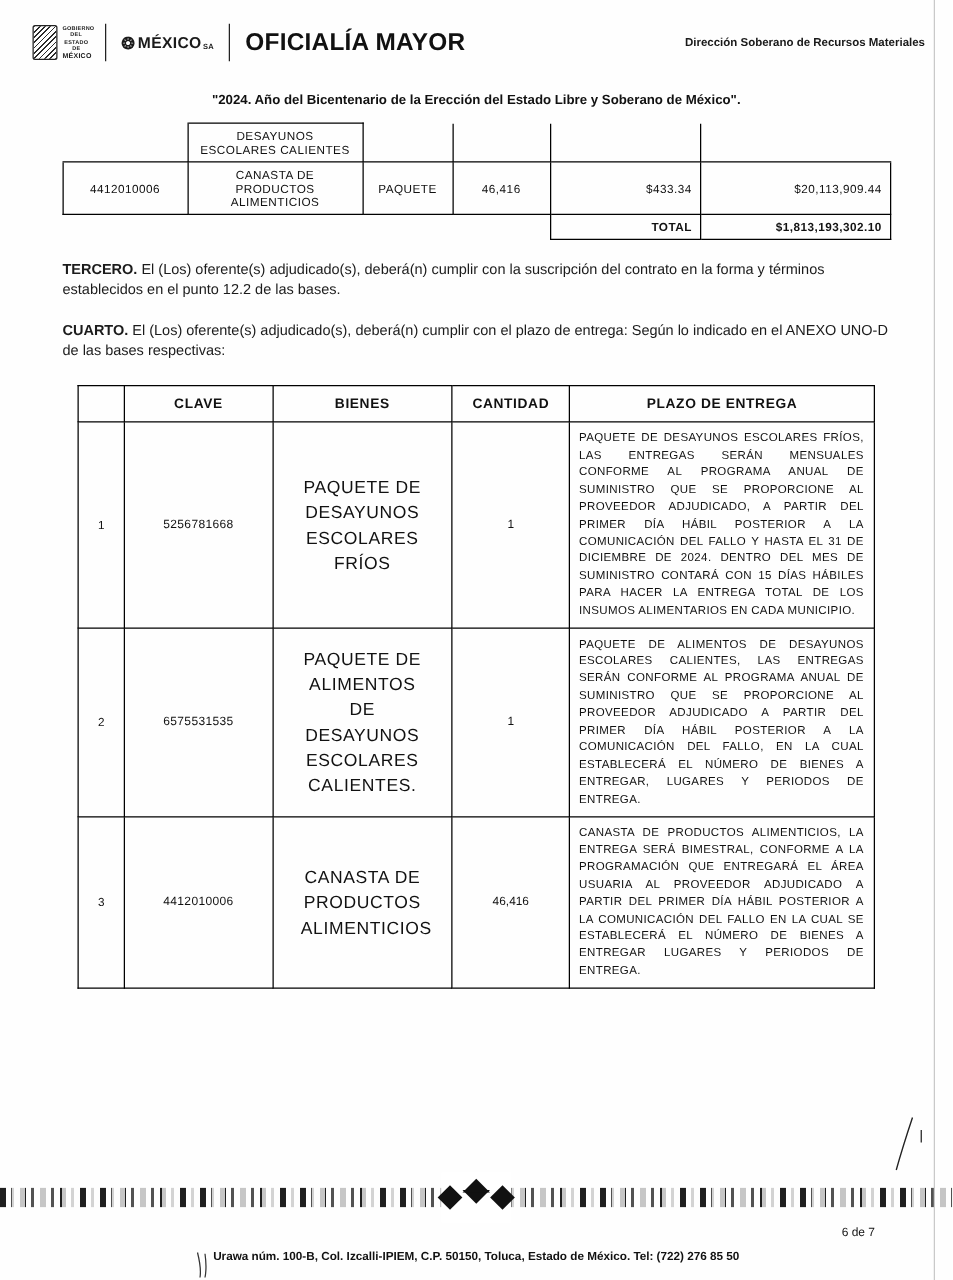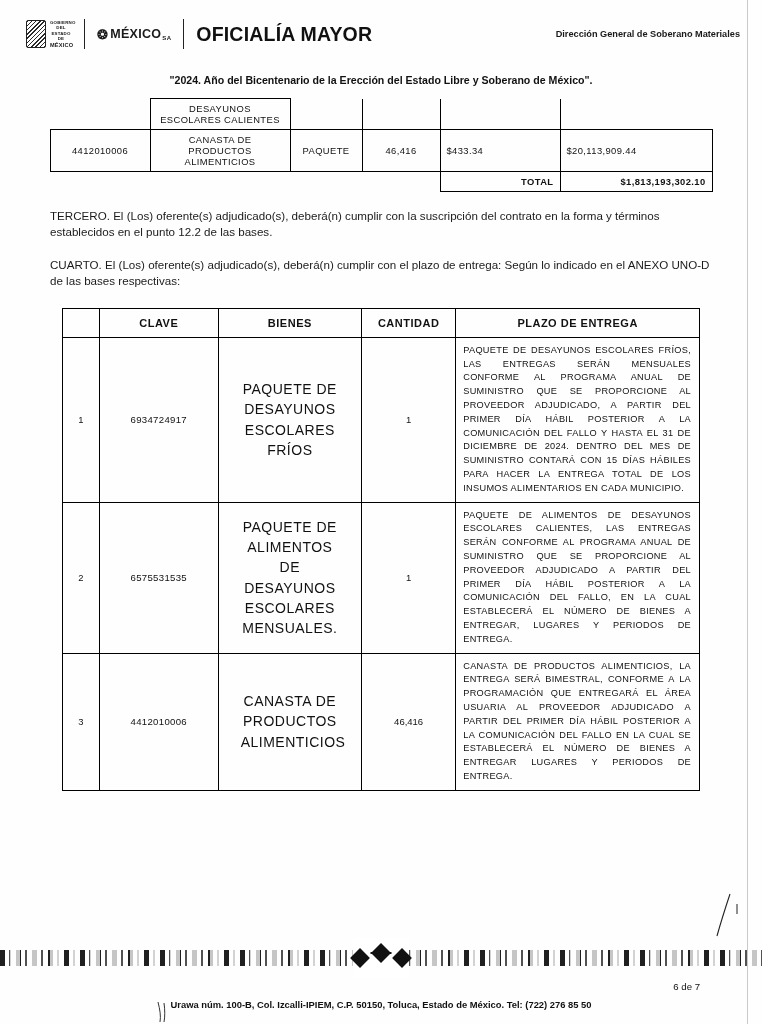--- a/index.html
+++ b/index.html
@@ -116,21 +116,21 @@
   }
   .tbl-top td {
     border: 1px solid #000;
     font-size: 9.4px;
     letter-spacing: .4px;
     padding: 4px 6px;
     vertical-align: middle;
     color: #111;
   }
   .c-center { text-align: center; }
-  .c-right  { }
+  .c-right  { text-align: right; }
   .nb-left   { border-left: 0 !important; }
   .nb-top    { border-top: 0 !important; }
   .nb-right  { border-right: 0 !important; }
   .no-border { border: 0 !important; }
   .total-label {
     text-align: right;
     font-weight: bold;
     font-size: 10px;
     letter-spacing: .3px;
   }
@@ -143,21 +143,21 @@
 
   
   .para {
     width: 662px;
     margin: 16px auto 0 auto;
     font-size: 11.6px;
     line-height: 1.42;
     color: #1b1b1b;
     text-align: left;
   }
-  .para b { font-weight: normal; }
+  .para b { font-weight: bold; }
 
   
   .tbl-bottom {
     width: 638px;
     margin: 18px auto 16px auto;
   }
   .tbl-bottom th, .tbl-bottom td {
     border: 1px solid #000;
     vertical-align: middle;
     color: #111;
@@ -321,21 +321,21 @@
     <div class="mexico-logo">
       <span class="glyph">❂</span>
       <span>MÉXICO</span>
       <span class="sub">SA</span>
     </div>
 
     <div class="divider-v"></div>
 
     <div class="om-title">OFICIALÍA MAYOR</div>
 
-    <div class="dept">Dirección General de Soberano Materiales</div>
+    <div class="dept">Dirección Soberano de Recursos Materiales</div>
   </div>
 
   <div class="slogan">"2024. Año del Bicentenario de la Erección del Estado Libre y Soberano de México".</div>
 
   <table class="tbl-top">
     <colgroup>
       <col style="width:100px">
       <col style="width:140px">
       <col style="width:72px">
       <col style="width:78px">
@@ -398,38 +398,38 @@
         <th></th>
         <th>CLAVE</th>
         <th>BIENES</th>
         <th>CANTIDAD</th>
         <th>PLAZO DE ENTREGA</th>
       </tr>
     </thead>
     <tbody>
       <tr>
         <td class="cell-num">1</td>
-        <td class="cell-clave">6934724917</td>
+        <td class="cell-clave">5256781668</td>
         <td class="cell-bienes">
           <div>PAQUETE DE</div>
           <div>DESAYUNOS</div>
           <div>ESCOLARES FRÍOS</div>
         </td>
         <td class="cell-cant">1</td>
         <td class="cell-plazo">PAQUETE DE DESAYUNOS ESCOLARES FRÍOS, LAS ENTREGAS SERÁN MENSUALES CONFORME AL PROGRAMA ANUAL DE SUMINISTRO QUE SE PROPORCIONE AL PROVEEDOR ADJUDICADO, A PARTIR DEL PRIMER DÍA HÁBIL POSTERIOR A LA COMUNICACIÓN DEL FALLO Y HASTA EL 31 DE DICIEMBRE DE 2024. DENTRO DEL MES DE SUMINISTRO CONTARÁ CON 15 DÍAS HÁBILES PARA HACER LA ENTREGA TOTAL DE LOS INSUMOS ALIMENTARIOS EN CADA MUNICIPIO.</td>
       </tr>
       <tr>
         <td class="cell-num">2</td>
         <td class="cell-clave">6575531535</td>
         <td class="cell-bienes">
           <div>PAQUETE DE</div>
           <div>ALIMENTOS DE</div>
           <div>DESAYUNOS</div>
           <div>ESCOLARES</div>
-          <div>MENSUALES.</div>
+          <div>CALIENTES.</div>
         </td>
         <td class="cell-cant">1</td>
         <td class="cell-plazo">PAQUETE DE ALIMENTOS DE DESAYUNOS ESCOLARES CALIENTES, LAS ENTREGAS SERÁN CONFORME AL PROGRAMA ANUAL DE SUMINISTRO QUE SE PROPORCIONE AL PROVEEDOR ADJUDICADO A PARTIR DEL PRIMER DÍA HÁBIL POSTERIOR A LA COMUNICACIÓN DEL FALLO, EN LA CUAL ESTABLECERÁ EL NÚMERO DE BIENES A ENTREGAR, LUGARES Y PERIODOS DE ENTREGA.</td>
       </tr>
       <tr>
         <td class="cell-num">3</td>
         <td class="cell-clave">4412010006</td>
         <td class="cell-bienes">
           <div>CANASTA DE</div>
           <div>PRODUCTOS</div>

